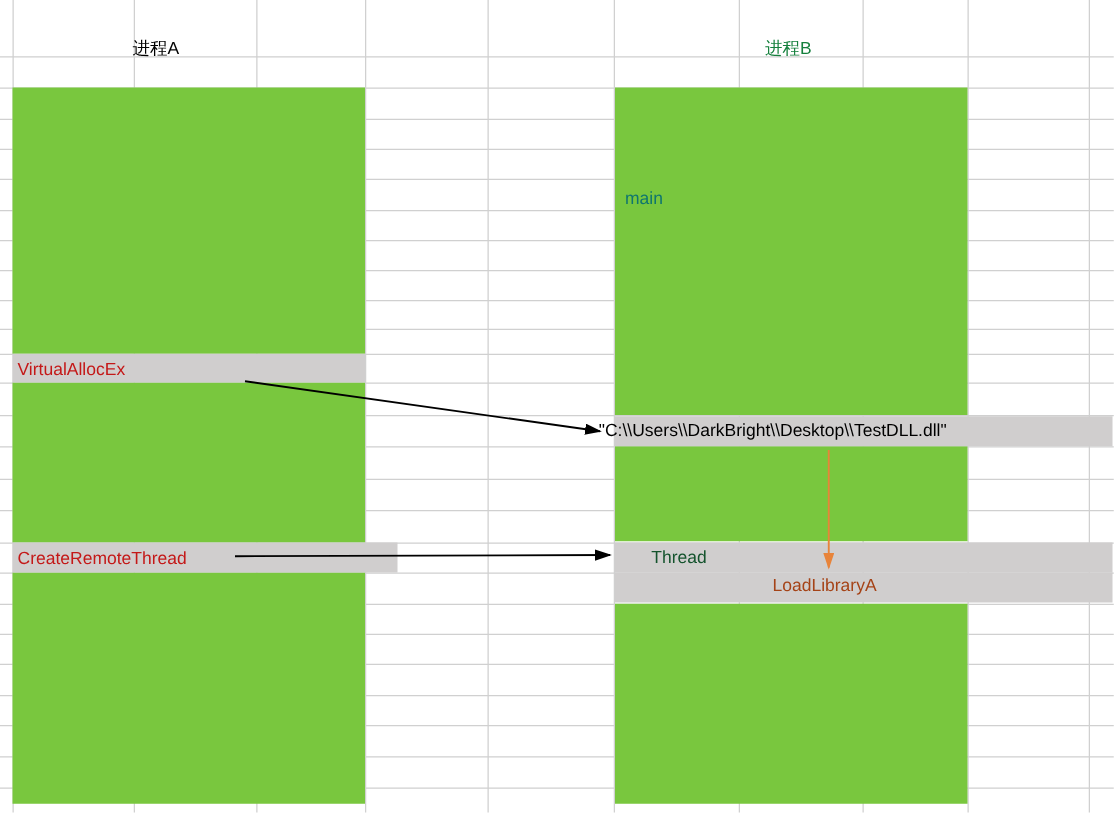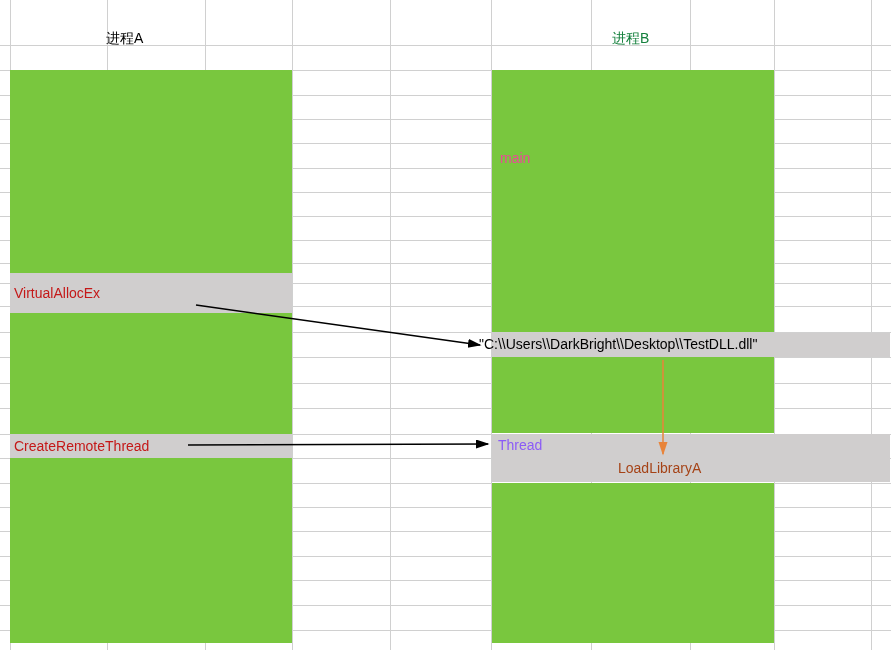--- a/index.html
+++ b/index.html
@@ -14,35 +14,35 @@
     .proc-block { position: absolute; background: #79c73e; }
     .proc-a-top { left: 10px; top: 70px; width: 282px; height: 213px; }
     .proc-a-mid { left: 10px; top: 306px; width: 282px; height: 128px; }
     .proc-a-bot { left: 10px; top: 458px; width: 282px; height: 185px; }
     .proc-b-top { left: 492px; top: 70px; width: 282px; height: 262px; }
     .proc-b-mid { left: 492px; top: 357px; width: 282px; height: 76px; }
     .proc-b-bot { left: 492px; top: 483px; width: 282px; height: 160px; }
     
     
     .grey-bar { position: absolute; background: #d0cece; display: flex; align-items: center; padding-left: 4px; }
-    .bar-valloc { left: 10px; top: 273px; width: 282px; height: 40px; }
-    .bar-crt { left: 10px; top: 434px; width: 282px; height: 24px; }
+    .bar-valloc { left: 10px; top: 283px; width: 282px; height: 23px; }
+    .bar-crt { left: 10px; top: 434px; width: 308px; height: 24px; }
     .bar-path { left: 492px; top: 333px; width: 398px; height: 24px; }
     .bar-thread { left: 492px; top: 434px; width: 398px; height: 24px; }
     .bar-loadlib { left: 492px; top: 458px; width: 398px; height: 24px; }
     
     .red-text { color: #c41818; }
     
     
     .lbl { position: absolute; }
     .lbl-proca { left: 106px; top: 30px; color: #000; }
     .lbl-procb { left: 612px; top: 30px; color: #15803d; }
-    .lbl-main { left: 500px; top: 150px; color: #ec4899; }
+    .lbl-main { left: 500px; top: 150px; color: #0f766e; }
     .lbl-loadlib { left: 618px; top: 460px; color: #a54317; }
-    .lbl-thread { left: 498px; top: 437px; color: #8b5cf6; }
+    .lbl-thread { left: 521px; top: 437px; color: #14532d; }
     .lbl-path { left: 479px; top: 336px; color: #000; }
     
     
     .arrows { position: absolute; inset: 0; pointer-events: none; }
   </style>
 </head>
 <body>
 
 <div class="grid" id="grid">
     <div class="grid-v" style="left: 10px;"></div>

